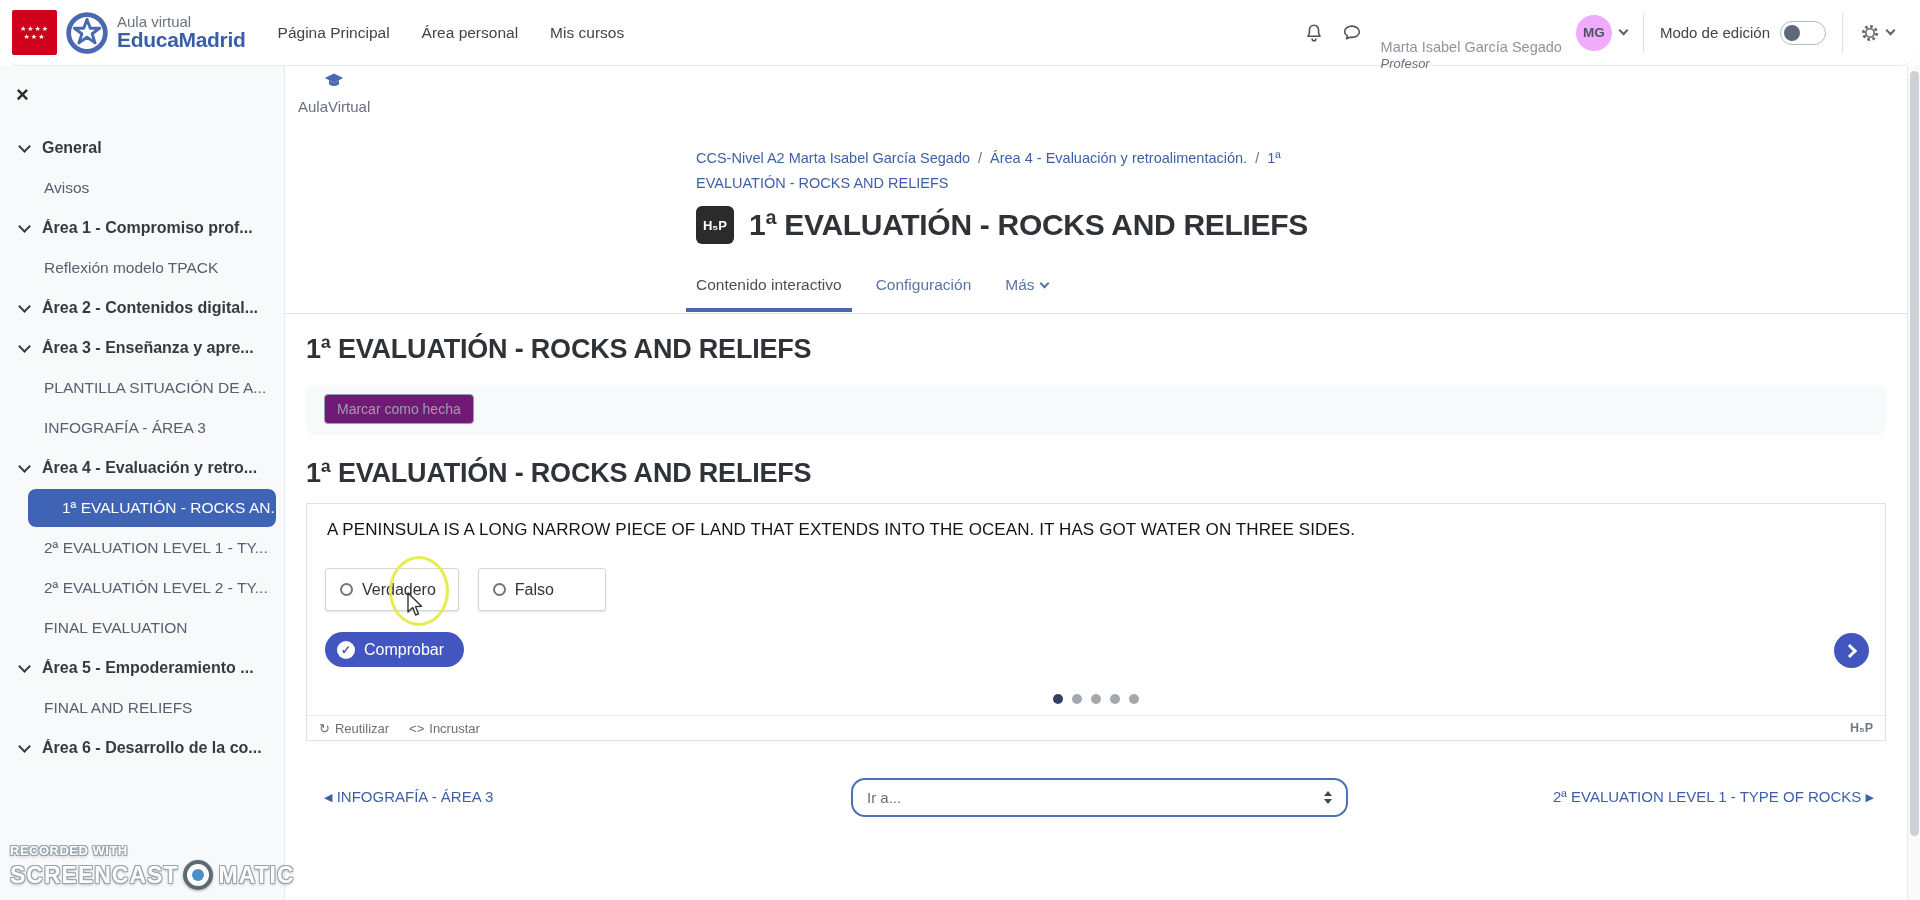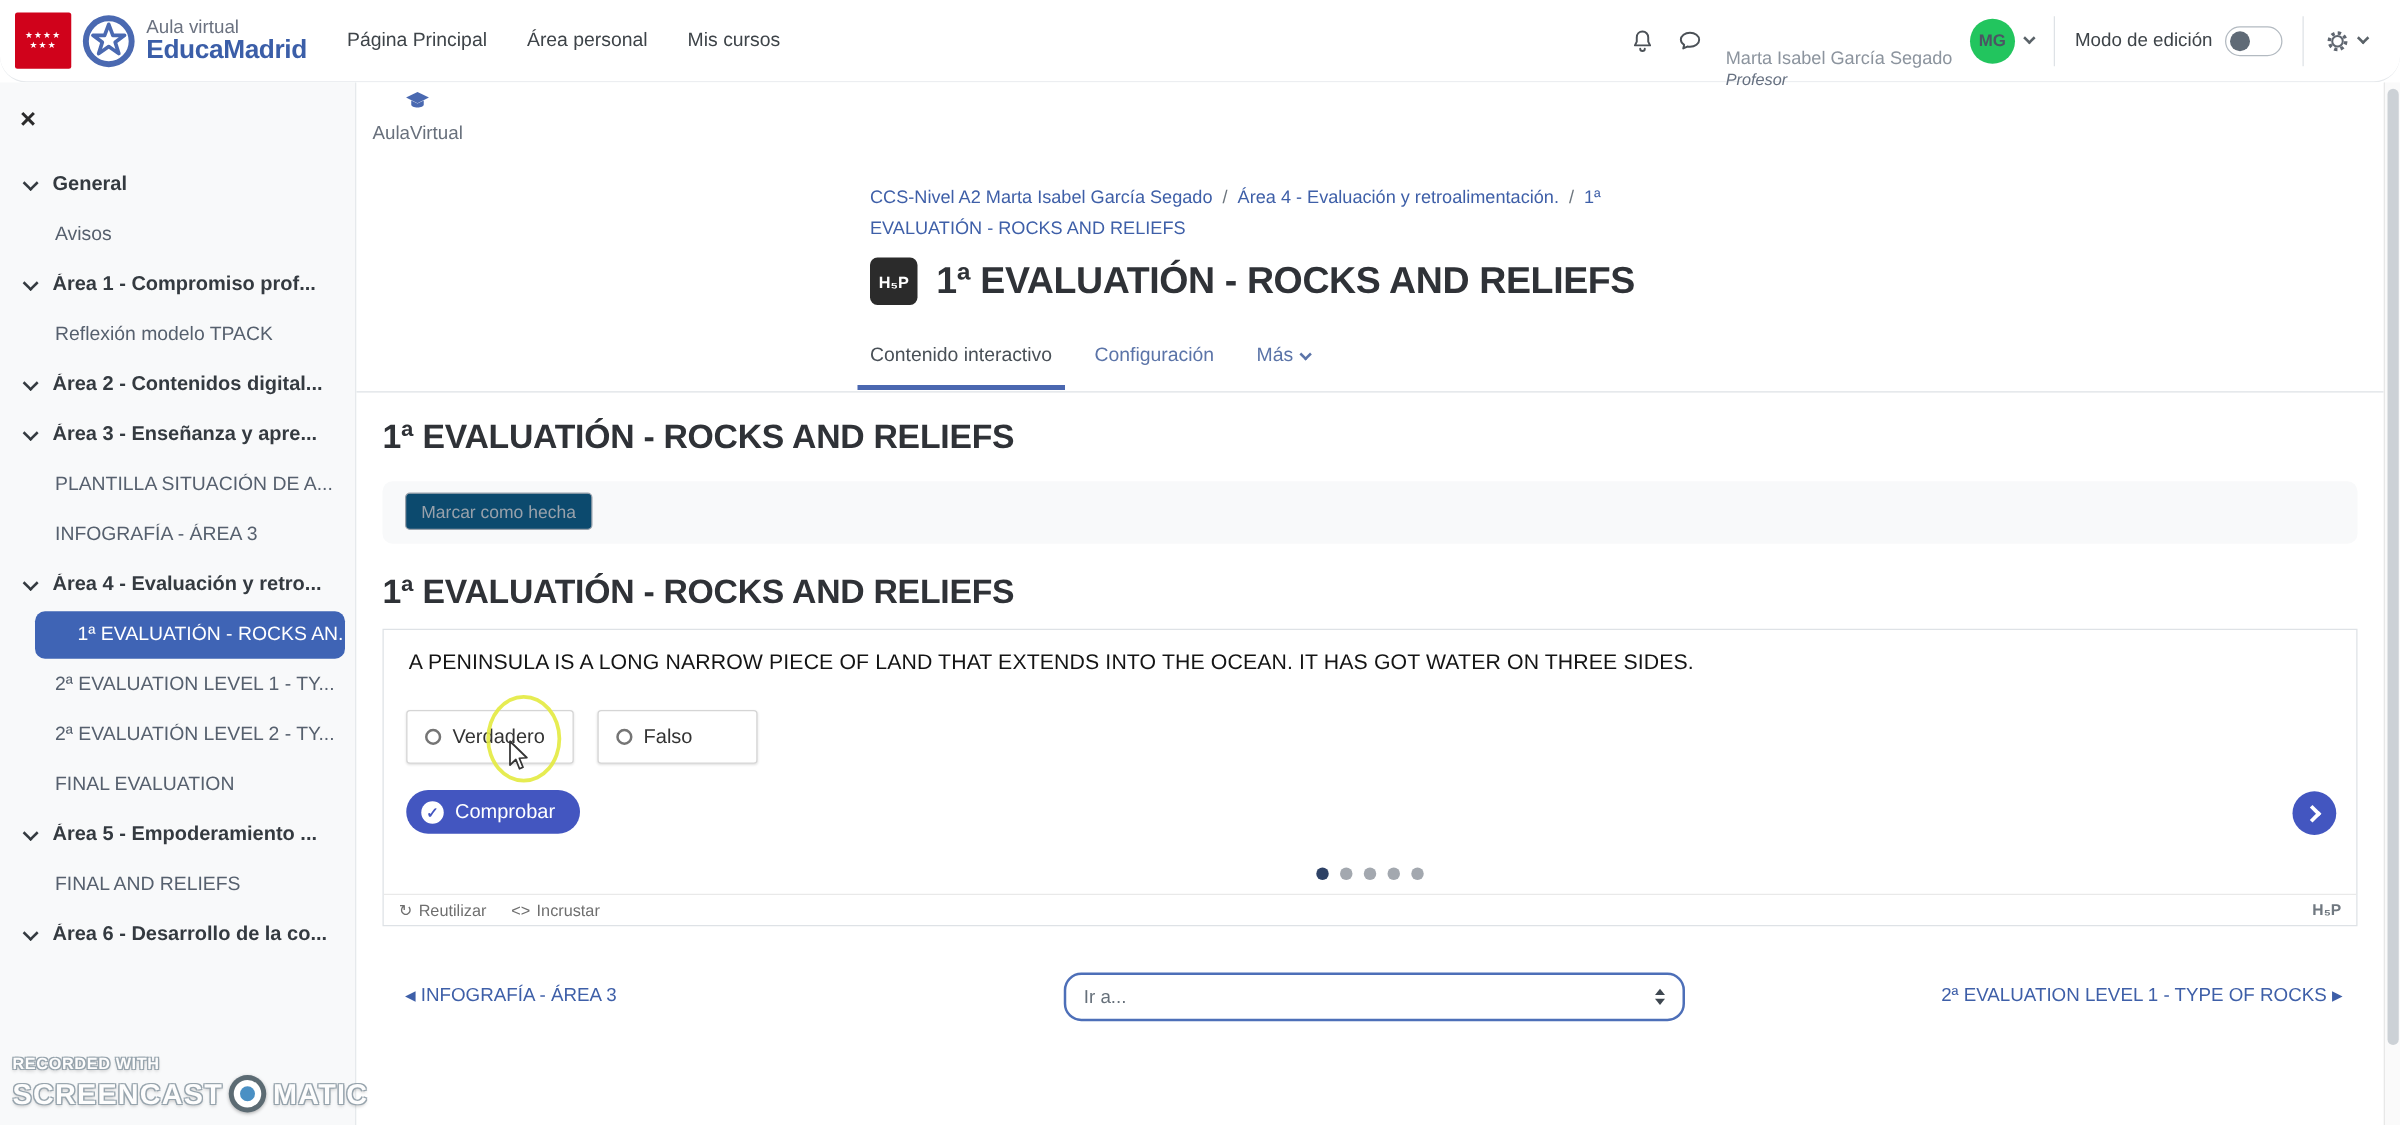--- a/index.html
+++ b/index.html
@@ -17,21 +17,21 @@
   .brand-text { margin-left:8px; line-height:1.05; }
   .brand-top { font-size:15px; color:#6b7280; }
   .brand-bottom { font-size:21px; font-weight:800; color:var(--brand-blue); letter-spacing:-0.3px; }
   #navbar-links { display:flex; margin-left:32px; gap:32px; }
   .nav-link { font-size:15.5px; color:#3e4449; text-decoration:none; cursor:pointer; }
   .nav-right { margin-left:auto; display:flex; align-items:center; }
   .icon-btn { display:flex; align-items:center; justify-content:center; cursor:pointer; }
   .userblock { margin-left:18px; display:flex; flex-direction:column; line-height:1.25; }
   .username { font-size:14.5px; color:#8c949e;margin-top:46px; }
   .userrole { font-size:13px; font-style:italic; color:#667080; }
-  .avatar { margin-left:14px; width:36px; height:36px; border-radius:50%; background:#22c55e; color:#4b5563;
+  .avatar { margin-left:14px; width:36px; height:36px; border-radius:50%; background:#f0abfc; color:#4b5563;
             font-size:13.5px; font-weight:700; display:flex; align-items:center; justify-content:center; }
   .chev { display:inline-block; width:9px; height:9px; border-left:2px solid #5a6268; border-bottom:2px solid #5a6268;
           transform:rotate(-45deg); }
   .chev.small { width:7px; height:7px; margin-left:6px; position:relative; top:-2px; }
   .vdiv { width:1px; height:40px; background:#dee2e6; margin:0 16px; }
   .editmode-label { font-size:15px; color:#3e4449; }
   .toggle { margin-left:10px; width:46px; height:24px; border:1px solid #b3bac1; border-radius:12px; background:#fff;
             position:relative; cursor:pointer; }
   .toggle .knob { position:absolute; left:3px; top:3px; width:16px; height:16px; border-radius:50%; background:#5f6a76; }
 
@@ -65,21 +65,21 @@
   
   #tabs { position:absolute; left:686px; top:276px; display:flex; gap:14px; z-index:5; }
   .tab { padding:0 10px 14px 10px; font-size:15.5px; color:#5b74a8; cursor:pointer; border-bottom:4px solid transparent; display:flex; align-items:center; }
   .tab .chev.small { border-color:#5b74a8; }
   .tab.active { color:#495057; border-bottom-color:var(--tab-underline); }
   #tab-sep { position:absolute; left:285px; right:13px; top:313px; height:1px; background:#dee2e6; }
 
   
   .h2 { position:absolute; left:306px; font-size:27px; font-weight:800; color:#2f3237; letter-spacing:-0.2px; white-space:nowrap; }
   #activity-strip { position:absolute; left:306px; top:385px; width:1580px; height:50px; background:#f8f9fa; border-radius:8px; }
-  #mark-done { position:absolute; left:18px; top:9px; background:#0c4a6e; border:1px solid #98a1ab; border-radius:4px;
+  #mark-done { position:absolute; left:18px; top:9px; background:#701a75; border:1px solid #98a1ab; border-radius:4px;
                color:#98a1ab; font-size:14px; padding:6px 12px; cursor:pointer; font-family:inherit; }
 
   #h5p-frame { position:absolute; left:306px; top:503px; width:1580px; height:238px; background:#fff; border:1px solid #dee2e6; }
   .question { position:absolute; left:20px; top:16px; right:60px; font-size:17px; font-weight:500; color:#141414; letter-spacing:0.1px; }
   #tf-options { position:absolute; left:18px; top:64px; display:flex; gap:19px; }
   .tf-option { height:43px; min-width:128px; background:#fff; border:1px solid #d5d5d5; border-radius:3px;
                box-shadow:0 1px 2px rgba(0,0,0,0.12); display:inline-flex; align-items:center; padding:0 22px 0 14px;
                font-size:16px; color:#333; cursor:pointer; }
   .radio { width:13px; height:13px; border:2px solid #757575; border-radius:50%; margin-right:9px; flex:none; }
   #halo { position:absolute; left:82px; top:52px; width:60px; height:70px; border:3px solid rgba(227,234,63,0.9); border-radius:50%; pointer-events:none; }

